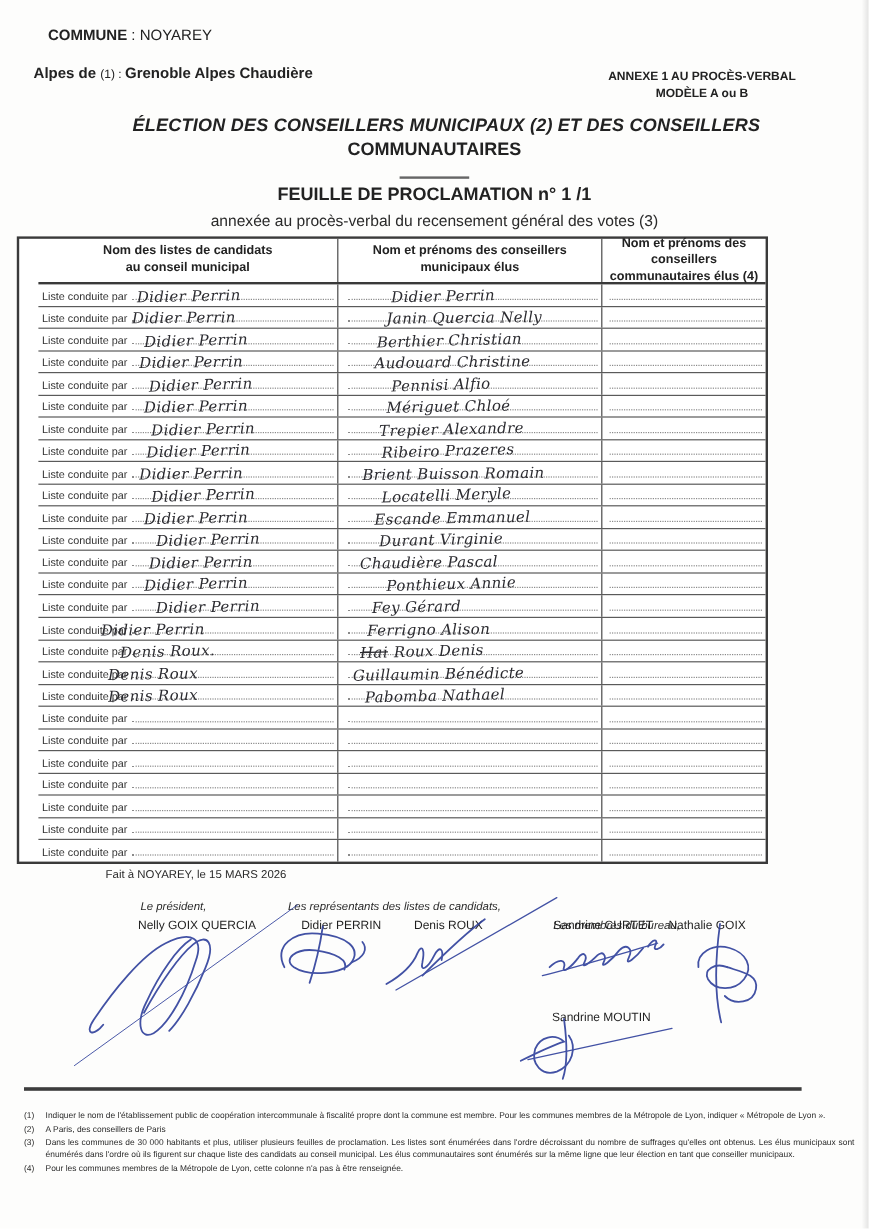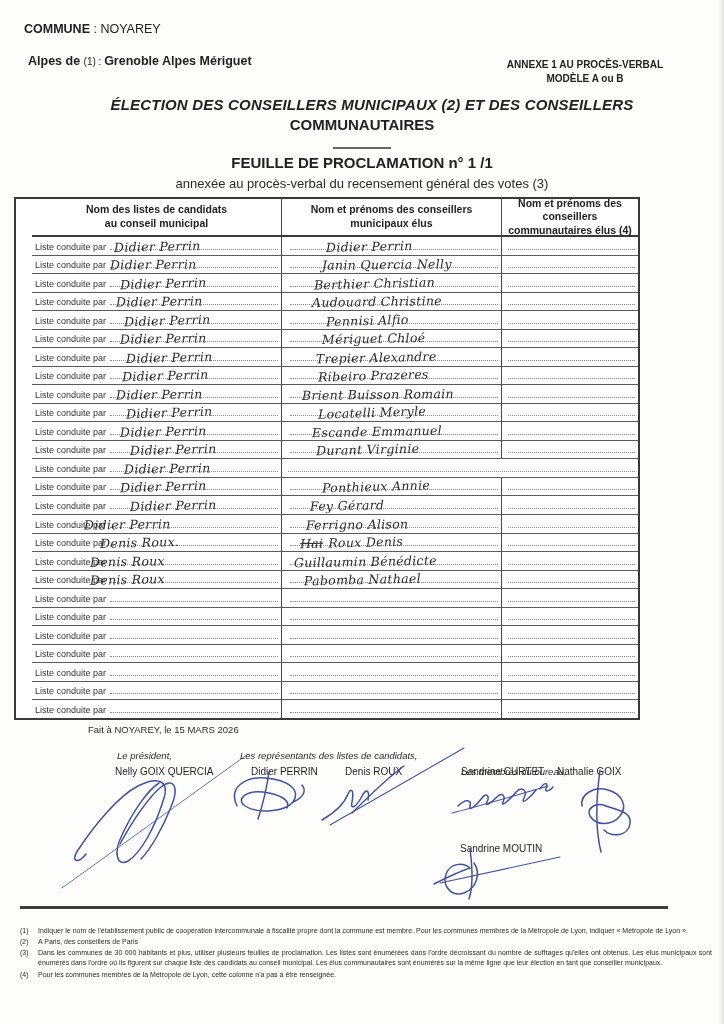--- a/index.html
+++ b/index.html
@@ -3,21 +3,21 @@
 <meta charset="utf-8">
 <style>
   html,body{margin:0;padding:0;background:#ffffff;}
   .page{position:relative;width:724px;height:1024px;background:#fdfdfc;overflow:hidden;
         font-family:"Liberation Sans",sans-serif;color:#222;}
   .scan-edge{position:absolute;right:0;top:0;width:6px;height:100%;
         background:linear-gradient(to right,rgba(0,0,0,0),rgba(0,0,0,0.10));}
   .b{font-weight:bold;}
 
   
-  .commune-line{position:absolute;left:24px;top:22px;font-size:12.5px;}
+  .commune-line{position:absolute;left:40px;top:22px;font-size:12.5px;}
   .membre-line{position:absolute;left:28px;top:54px;font-size:12.5px;}
   .membre-ref{font-size:10px;font-weight:normal;}
   .hdr-right{position:absolute;left:500px;top:20px;width:190px;text-align:center;font-size:10px;line-height:1.35;}
   .hdr-annexe{position:absolute;left:480px;top:58px;width:210px;text-align:center;font-size:10px;font-weight:bold;line-height:1.35;}
 
   .title1{position:absolute;left:16px;top:96px;width:712px;text-align:center;font-size:15px;font-weight:bold;letter-spacing:.2px;font-style:italic;}
   .title2{position:absolute;left:0;top:116px;width:724px;text-align:center;font-size:15px;font-weight:bold;}
   .divider{position:absolute;left:333px;top:147px;width:58px;height:2px;background:#666;}
   .proc-title{position:absolute;left:0;top:154px;width:724px;text-align:center;font-size:15px;font-weight:bold;}
   .proc-sub{position:absolute;left:0;top:176px;width:724px;text-align:center;font-size:13px;color:#2a2a2a;}
@@ -57,21 +57,21 @@
 </style>
 </head>
 <body>
 
 <div class="page">
 
   <div class="commune-line">
     <span class="b">COMMUNE</span><span> : NOYAREY</span>
   </div>
   <div class="membre-line b">
-    <span>Alpes de </span><span class="membre-ref">(1) : </span><span>Grenoble Alpes Mériguet</span>
+    <span>Alpes de </span><span class="membre-ref">(1) : </span><span>Grenoble Alpes Chaudière</span>
   </div>
 
   <div class="hdr-annexe">
     <div>ANNEXE 1 AU PROCÈS-VERBAL</div>
     <div>MODÈLE A ou B</div>
   </div>
 
   <div class="title1">ÉLECTION DES CONSEILLERS MUNICIPAUX (2) ET DES CONSEILLERS</div>
   <div class="title2">COMMUNAUTAIRES</div>
   <div class="divider"></div>
@@ -254,20 +254,24 @@
           </div>
           <div class="cell c-3">
             <span class="leader" style="margin-left: 6px;"></span>
           </div>
         </div>
         <div class="trow">
           <div class="cell c-1">
             <span class="prefix">Liste conduite par</span>
             <span class="leader"></span>
             <span class="hw" style="left: 92px; transform: rotate(-0.9deg);">Didier Perrin</span>
+          </div>
+          <div class="cell c-2">
+            <span class="leader" style="margin-left: 8px;"></span>
+            <span class="hw" style="left: 18px; transform: rotate(-0.9deg);">Chaudière Pascal</span>
           </div>
           <div class="cell c-3">
             <span class="leader" style="margin-left: 6px;"></span>
           </div>
         </div>
         <div class="trow">
           <div class="cell c-1">
             <span class="prefix">Liste conduite par</span>
             <span class="leader"></span>
             <span class="hw" style="left: 88px; transform: rotate(-1.7deg);">Didier Perrin</span>

